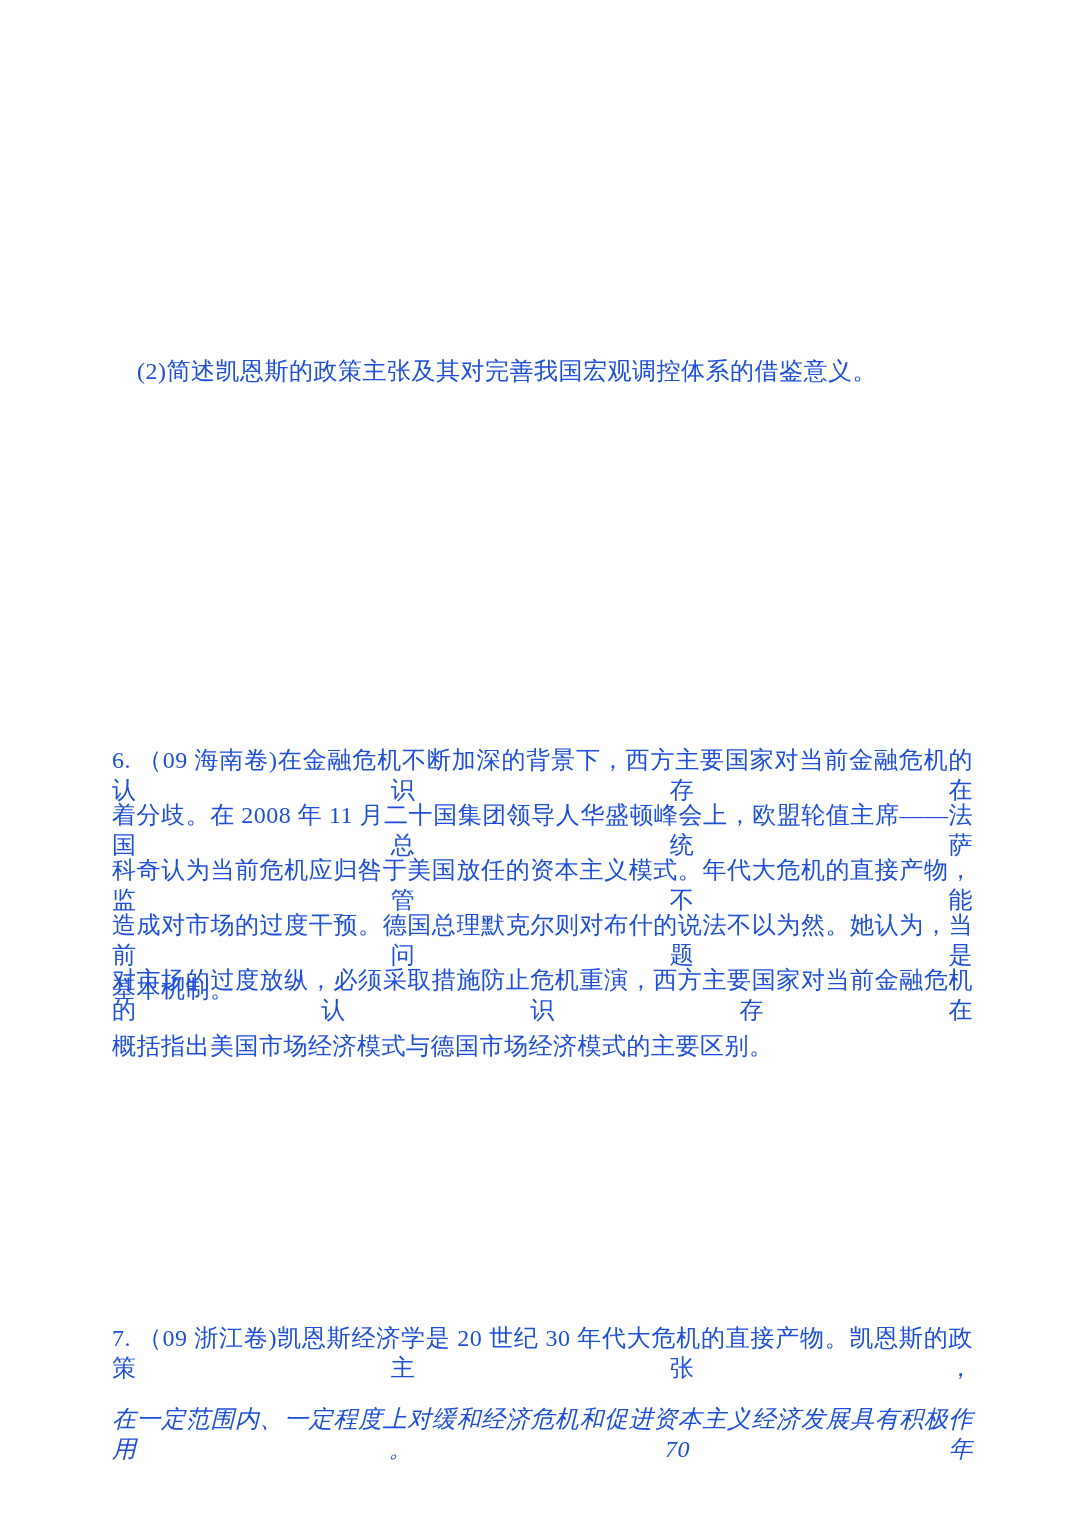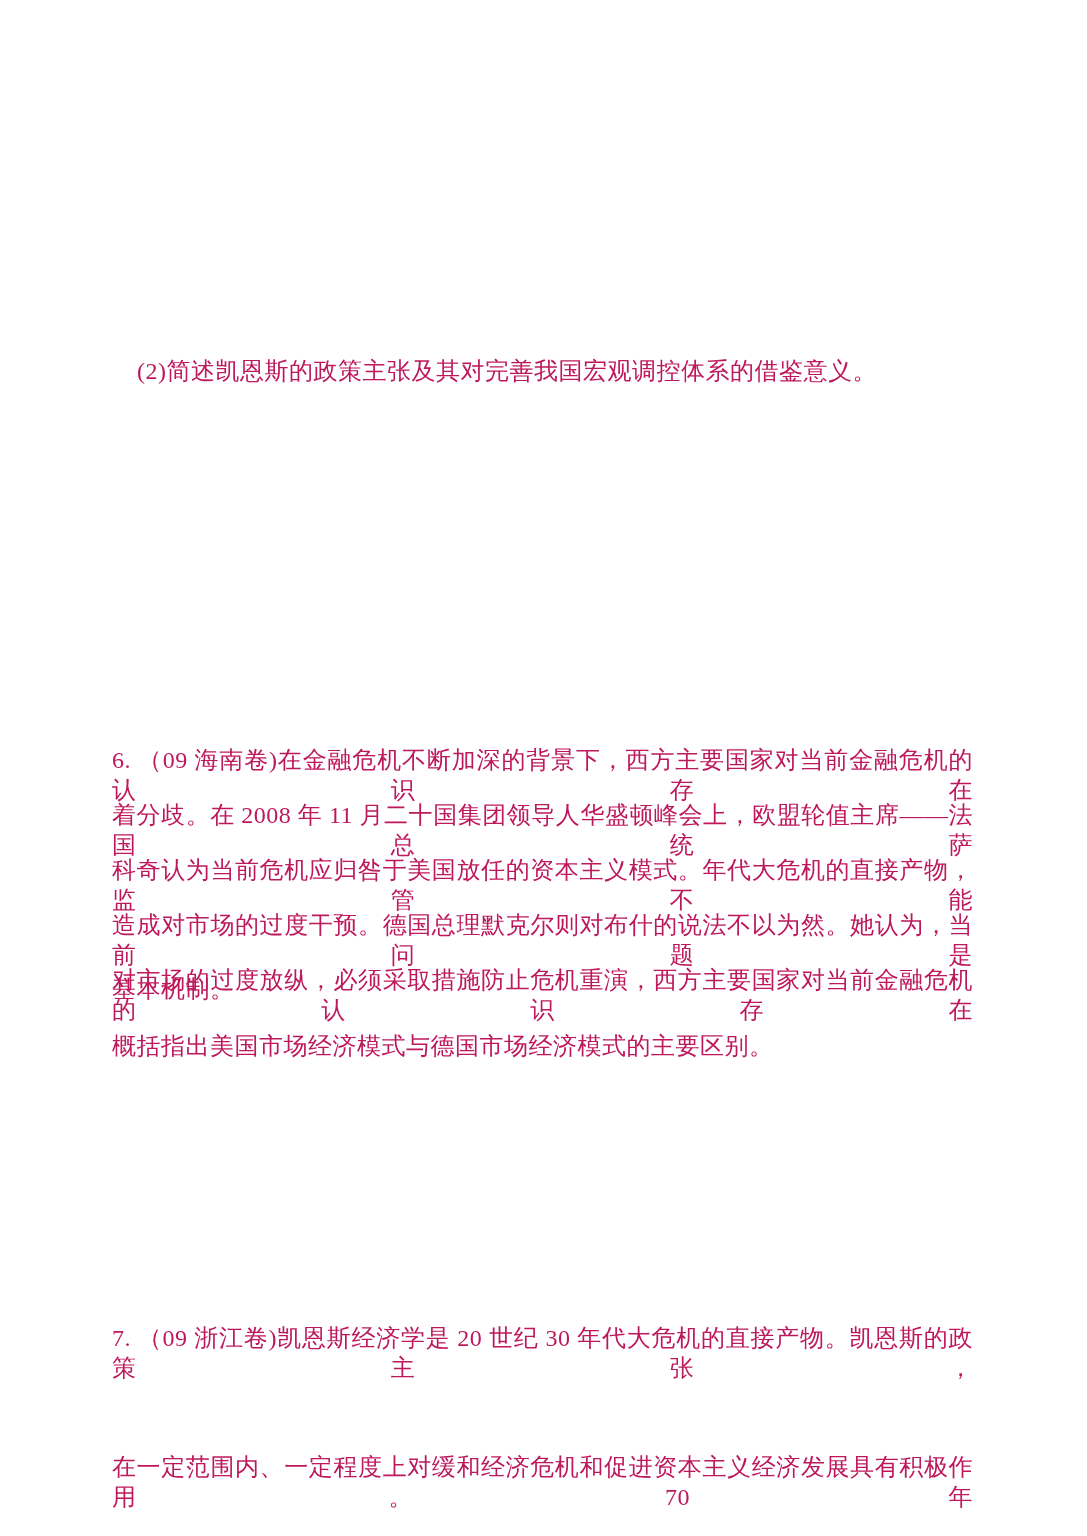--- a/index.html
+++ b/index.html
@@ -7,21 +7,21 @@
     padding: 0;
     background: #ffffff;
   }
   .page {
     position: relative;
     width: 1087px;
     height: 1536px;
     background: #ffffff;
     overflow: hidden;
     font-family: "Liberation Serif", "DejaVu Serif", serif;
-    color: #be185d;
+    color: #1d4ed8;
   }
   .tline {
     position: absolute;
     font-size: 24px;
     line-height: 30px;
     white-space: nowrap;
     letter-spacing: 0.5px;
   }
   
   .tline.j {
@@ -51,16 +51,16 @@
     <div class="tline j" style="top:756px;">着分歧。在 2008 年 11 月二十国集团领导人华盛顿峰会上，欧盟轮值主席——法国总统萨</div>
     <div class="tline j" style="top:811px;">科奇认为当前危机应归咎于美国放任的资本主义模式。年代大危机的直接产物，监管不能</div>
     <div class="tline j" style="top:866px;">造成对市场的过度干预。德国总理默克尔则对布什的说法不以为然。她认为，当前问题是</div>
     <div class="tline j" style="top:921px;">对市场的过度放纵，必须采取措施防止危机重演，西方主要国家对当前金融危机的认识存在</div>
     <div class="tline short" style="top:976px;font-family:Liberation Mono, monospace;">基本机制。</div>
     <div class="tline short" style="top:1031px;">概括指出美国市场经济模式与德国市场经济模式的主要区别。</div>
   </div>
 
   <div>
     <div class="tline j" style="top:1279px;">7. （09 浙江卷)凯恩斯经济学是 20 世纪 30 年代大危机的直接产物。凯恩斯的政策主张，</div>
-    <div class="tline j" style="top:1408px;">在一定范围内、一定程度上对缓和经济危机和促进资本主义经济发展具有积极作用。70 年</div>
+    <div class="tline j" style="top:1360px;font-style:italic;">在一定范围内、一定程度上对缓和经济危机和促进资本主义经济发展具有积极作用。70 年</div>
   </div>
 
 </div>
 
 </body></html>

